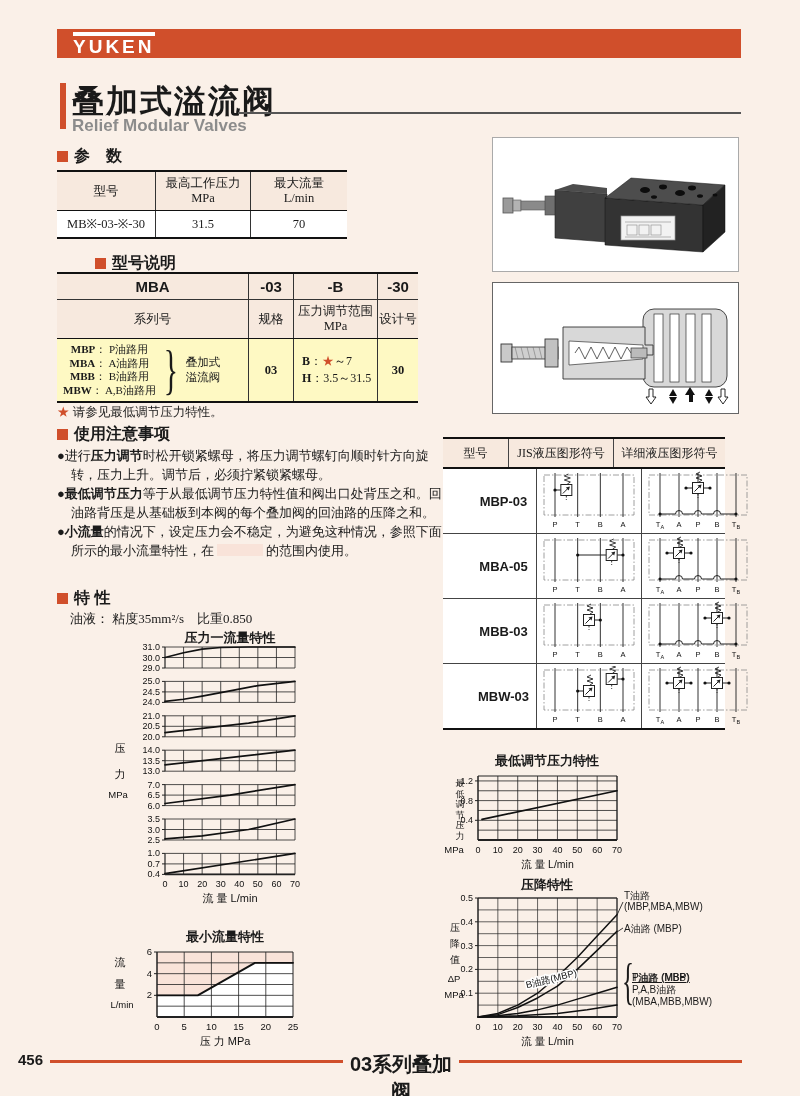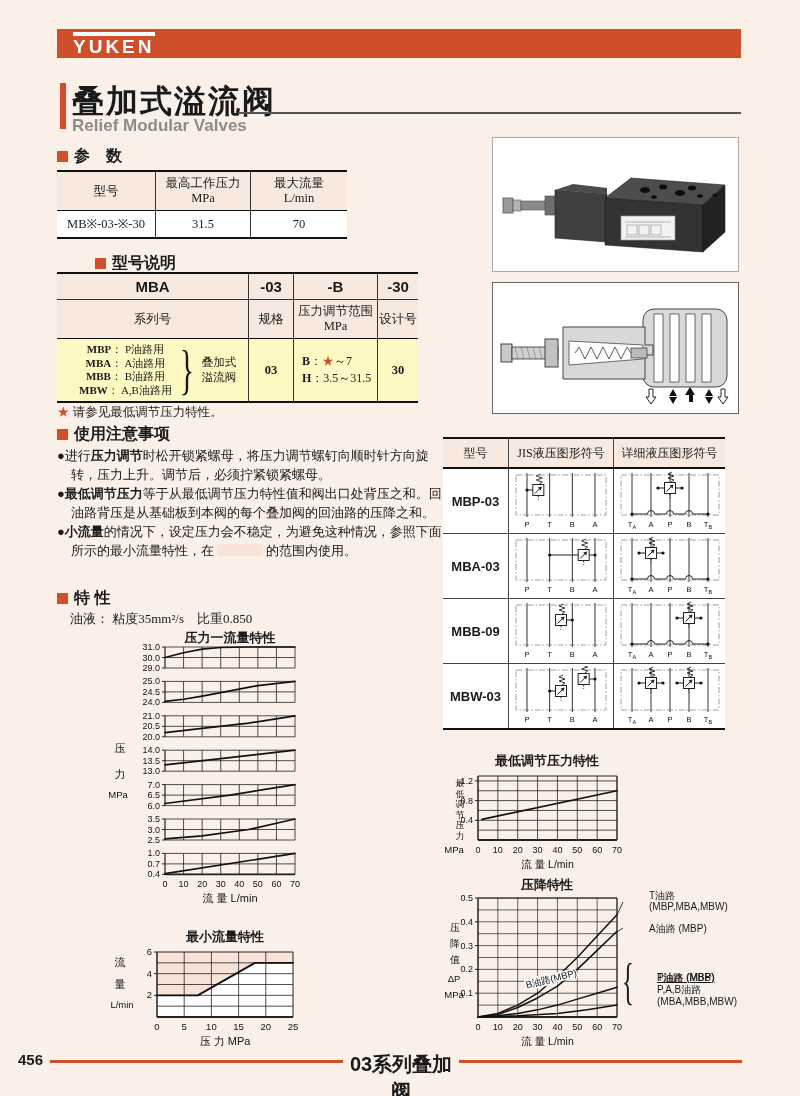--- a/index.html
+++ b/index.html
@@ -26,52 +26,52 @@
   .c{display:flex;flex-direction:column;justify-content:center;align-items:center;
      font-size:12.5px;line-height:15px;border-left:1px solid #333;text-align:center;}
   .c:first-child{border-left:none;}
   
   .t2{left:57px;top:272px;width:361px;border-top:2.5px solid #111;border-bottom:2.5px solid #111;background:#fef9c3;}
   .t2r{display:grid;grid-template-columns:191px 45px 84px 41px;}
   .t2h1{height:25px;background:#F7E9DE;border-bottom:1px solid #333;}
   .t2h1 .c{font-size:15px;font-weight:bold;font-family:"Liberation Sans","DejaVu Sans",sans-serif;}
   .t2h2{height:38px;background:#F7E9DE;border-bottom:1.5px solid #111;}
   .t2b{height:62px;}
-  .mrow{display:flex;align-items:center;gap:2px;padding-left:22px;}
+  .mrow{display:flex;align-items:center;gap:2px;padding-left:6px;}
   .mlist{font-size:11px;line-height:13.5px;}
   .mcode{font-weight:bold;}
   .mbrace{font-size:54px;font-weight:200;transform:scale(0.55,1.0);line-height:54px;font-family:"Liberation Serif",serif;}
   .mgrp{font-size:11.5px;line-height:15px;}
   .adj{font-size:12px;line-height:17px;}
   .star{color:#D04F2B;}
   .footnote{left:57px;top:404px;font-size:12.5px;}
   
   .notes{left:57px;top:446px;width:390px;font-size:13px;line-height:19px;}
   .note{padding-left:14px;}
   .note .bullet{margin-left:-14px;}
   .note .b{font-weight:bold;}
   .pinkbox{display:inline-block;width:46px;height:12px;background:#F9E3D9;vertical-align:-1px;margin:0 3px;}
   .fluid{left:70px;top:610px;font-size:13px;}
   
   .chart{position:absolute;}
   .ctitle{position:absolute;font-weight:bold;font-size:13px;text-align:center;}
   .chart svg{position:absolute;left:0;top:0;}
   svg text{font-family:"Liberation Sans","DejaVu Sans",sans-serif;}
-  .rlabel{position:absolute;font-size:10px;line-height:11px;white-space:nowrap;margin-left:25px;}
+  .rlabel{position:absolute;font-size:10px;line-height:11px;white-space:nowrap;}
   .bracechar{position:absolute;font-size:50px;font-weight:200;transform:scale(0.5,1.0);
              font-family:"Liberation Serif",serif;line-height:50px;}
   
   .photobox{left:492px;top:137px;width:245px;height:133px;background:#fff;border:1px solid #aaa;}
   .sectionbox{left:492px;top:282px;width:245px;height:130px;background:#fff;border:1px solid #666;}
   
   .stable{left:443px;top:437px;width:282px;border-top:2.5px solid #111;border-bottom:2.5px solid #111;background:#fff;}
   .shead,.srow{display:grid;grid-template-columns:65px 105px 112px;}
   .shead{height:28px;background:#F7E9DE;border-bottom:2px solid #111;}
   .shead .scell{font-size:12px;}
-  .srow{height:64px;border-bottom:1px solid #444;}
+  .srow{height:64px;border-bottom:1px solid #444;padding-left:28px;}
   .srow:last-child{border-bottom:none;}
   .scell{display:flex;align-items:center;justify-content:center;border-left:1px solid #444;overflow:hidden;}
   .scell:first-child{border-left:none;}
   .smodel{font-weight:bold;font-size:13px;}
   
   .pageno{left:18px;top:1051px;font-size:15px;font-weight:bold;}
   .fline{top:1060px;height:3px;background:#D04F2B;}
   .fcenter{left:345px;top:1051px;width:112px;text-align:center;font-size:20px;font-weight:bold;}
 </style>
 </head>
@@ -583,21 +583,21 @@
             <line x1="50.5" y1="20.5" x2="56.5" y2="14.5" stroke="#222" stroke-width="1"></line>
             <polygon points="57.5,13.5 53.5,14.5 56.5,17.5" fill="#222"></polygon>
             <line x1="54" y1="22.5" x2="54" y2="27" stroke="#222" stroke-width="0.9" stroke-dasharray="2,1.6"></line>
             <path d="M16,43 L31.5,43 A3.5,3.5 0 0 1 38.5,43 L50.5,43 A3.5,3.5 0 0 1 57.5,43 L69.5,43 A3.5,3.5 0 0 1 76.5,43 L92,43" fill="none" stroke="#222" stroke-width="1"></path>
             <circle cx="16" cy="43" r="1.6" fill="#111"></circle>
             <circle cx="92" cy="43" r="1.6" fill="#111"></circle>
           </svg>
         </div>
       </div>
       <div class="srow">
-        <div class="scell smodel">MBA-03</div>
+        <div class="scell smodel">MBA-05</div>
         <div class="scell">
           <svg width="100" height="60">
             <rect x="5" y="4" width="90" height="40" fill="none" stroke="#888" stroke-width="0.8" stroke-dasharray="6,2,1.5,2"></rect>
             <line x1="16" y1="2" x2="16" y2="46" stroke="#333" stroke-width="1"></line>
             <line x1="38.66666666666667" y1="2" x2="38.66666666666667" y2="46" stroke="#333" stroke-width="1"></line>
             <line x1="61.333333333333336" y1="2" x2="61.333333333333336" y2="46" stroke="#333" stroke-width="1"></line>
             <line x1="84" y1="2" x2="84" y2="46" stroke="#333" stroke-width="1"></line>
             <text x="16" y="56" font-size="7.5" text-anchor="middle" fill="#111">P</text>
             <text x="38.66666666666667" y="56" font-size="7.5" text-anchor="middle" fill="#111">T</text>
             <text x="61.333333333333336" y="56" font-size="7.5" text-anchor="middle" fill="#111">B</text>
@@ -635,21 +635,21 @@
             <line x1="31.5" y1="20.5" x2="37.5" y2="14.5" stroke="#222" stroke-width="1"></line>
             <polygon points="38.5,13.5 34.5,14.5 37.5,17.5" fill="#222"></polygon>
             <line x1="35" y1="22.5" x2="35" y2="27" stroke="#222" stroke-width="0.9" stroke-dasharray="2,1.6"></line>
             <path d="M16,43 L31.5,43 A3.5,3.5 0 0 1 38.5,43 L50.5,43 A3.5,3.5 0 0 1 57.5,43 L69.5,43 A3.5,3.5 0 0 1 76.5,43 L92,43" fill="none" stroke="#222" stroke-width="1"></path>
             <circle cx="16" cy="43" r="1.6" fill="#111"></circle>
             <circle cx="92" cy="43" r="1.6" fill="#111"></circle>
           </svg>
         </div>
       </div>
       <div class="srow">
-        <div class="scell smodel">MBB-09</div>
+        <div class="scell smodel">MBB-03</div>
         <div class="scell">
           <svg width="100" height="60">
             <rect x="5" y="4" width="90" height="40" fill="none" stroke="#888" stroke-width="0.8" stroke-dasharray="6,2,1.5,2"></rect>
             <line x1="16" y1="2" x2="16" y2="46" stroke="#333" stroke-width="1"></line>
             <line x1="38.66666666666667" y1="2" x2="38.66666666666667" y2="46" stroke="#333" stroke-width="1"></line>
             <line x1="61.333333333333336" y1="2" x2="61.333333333333336" y2="46" stroke="#333" stroke-width="1"></line>
             <line x1="84" y1="2" x2="84" y2="46" stroke="#333" stroke-width="1"></line>
             <text x="16" y="56" font-size="7.5" text-anchor="middle" fill="#111">P</text>
             <text x="38.66666666666667" y="56" font-size="7.5" text-anchor="middle" fill="#111">T</text>
             <text x="61.333333333333336" y="56" font-size="7.5" text-anchor="middle" fill="#111">B</text>

